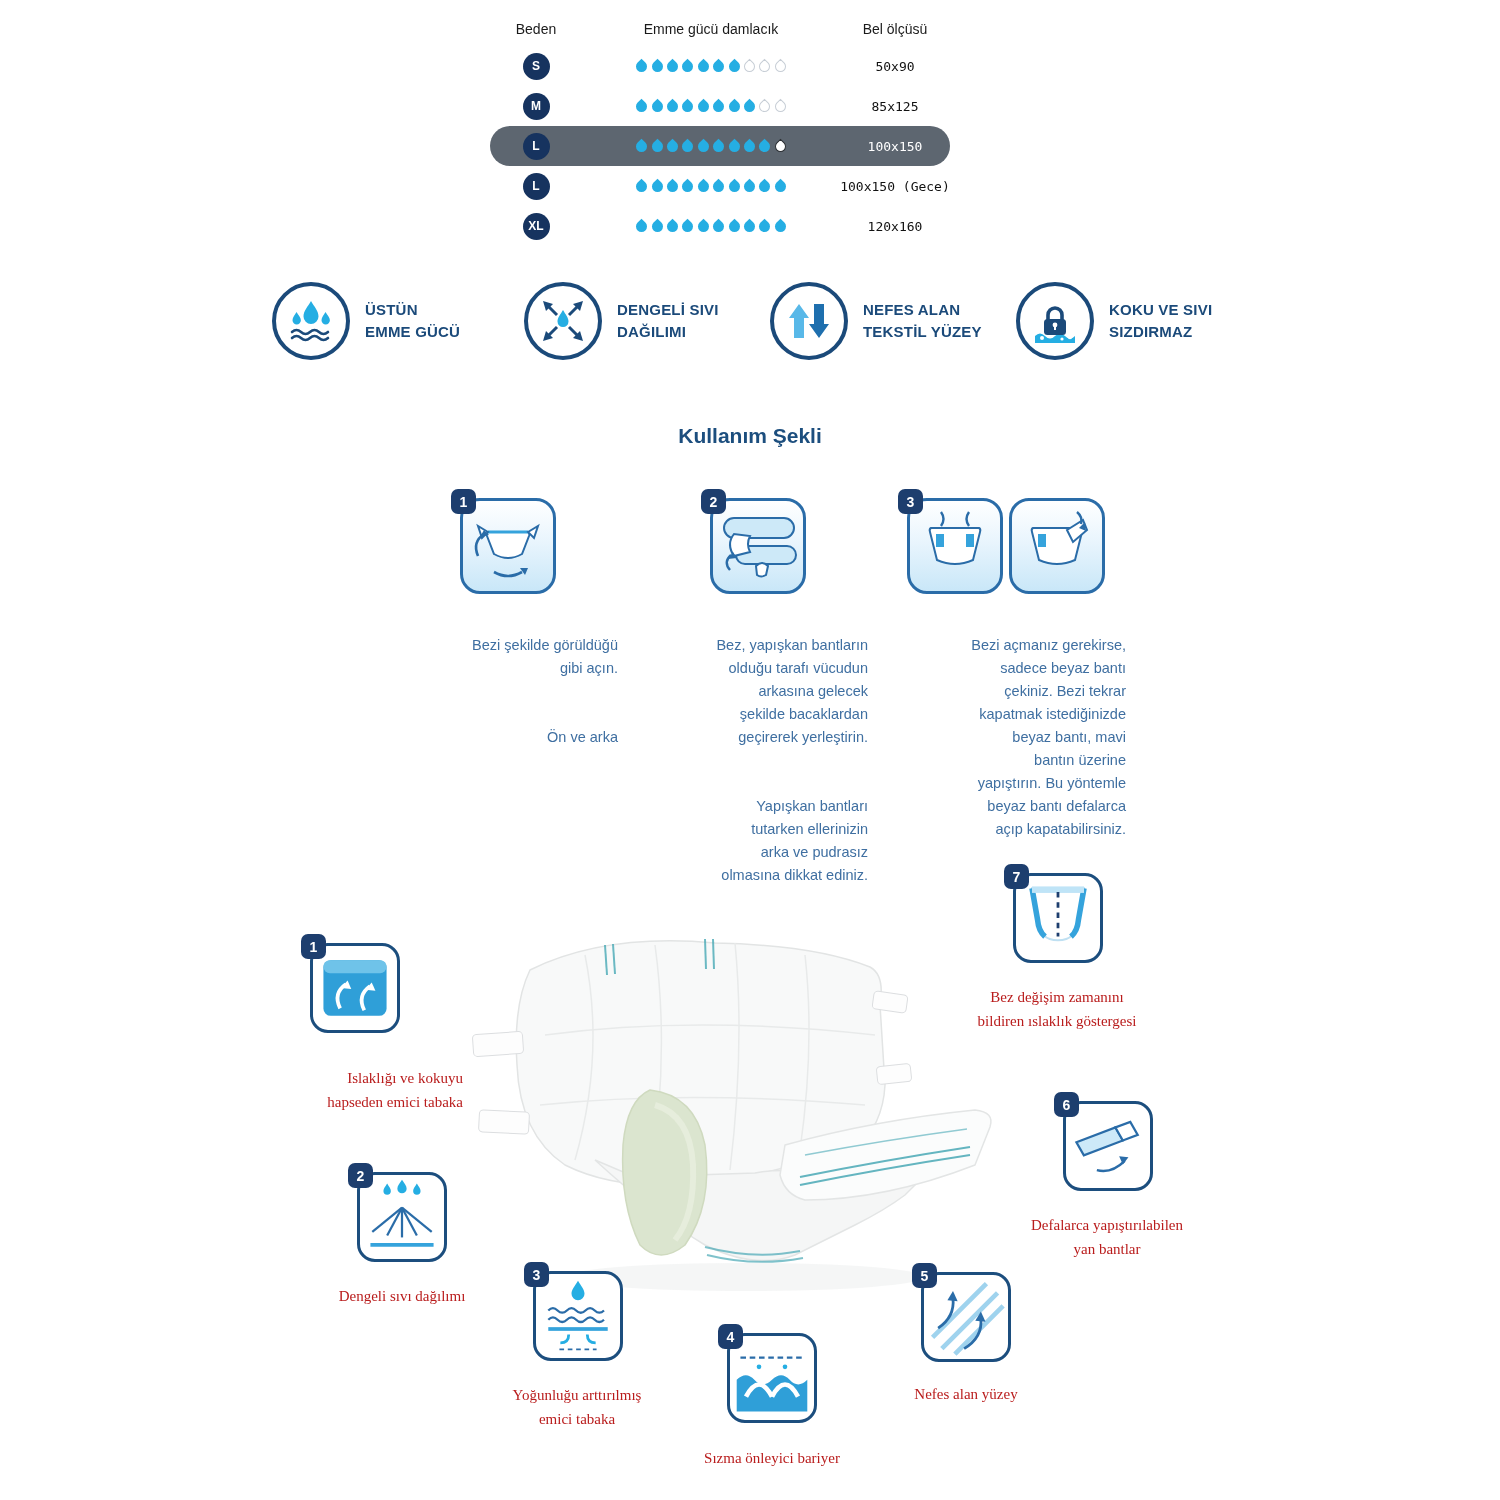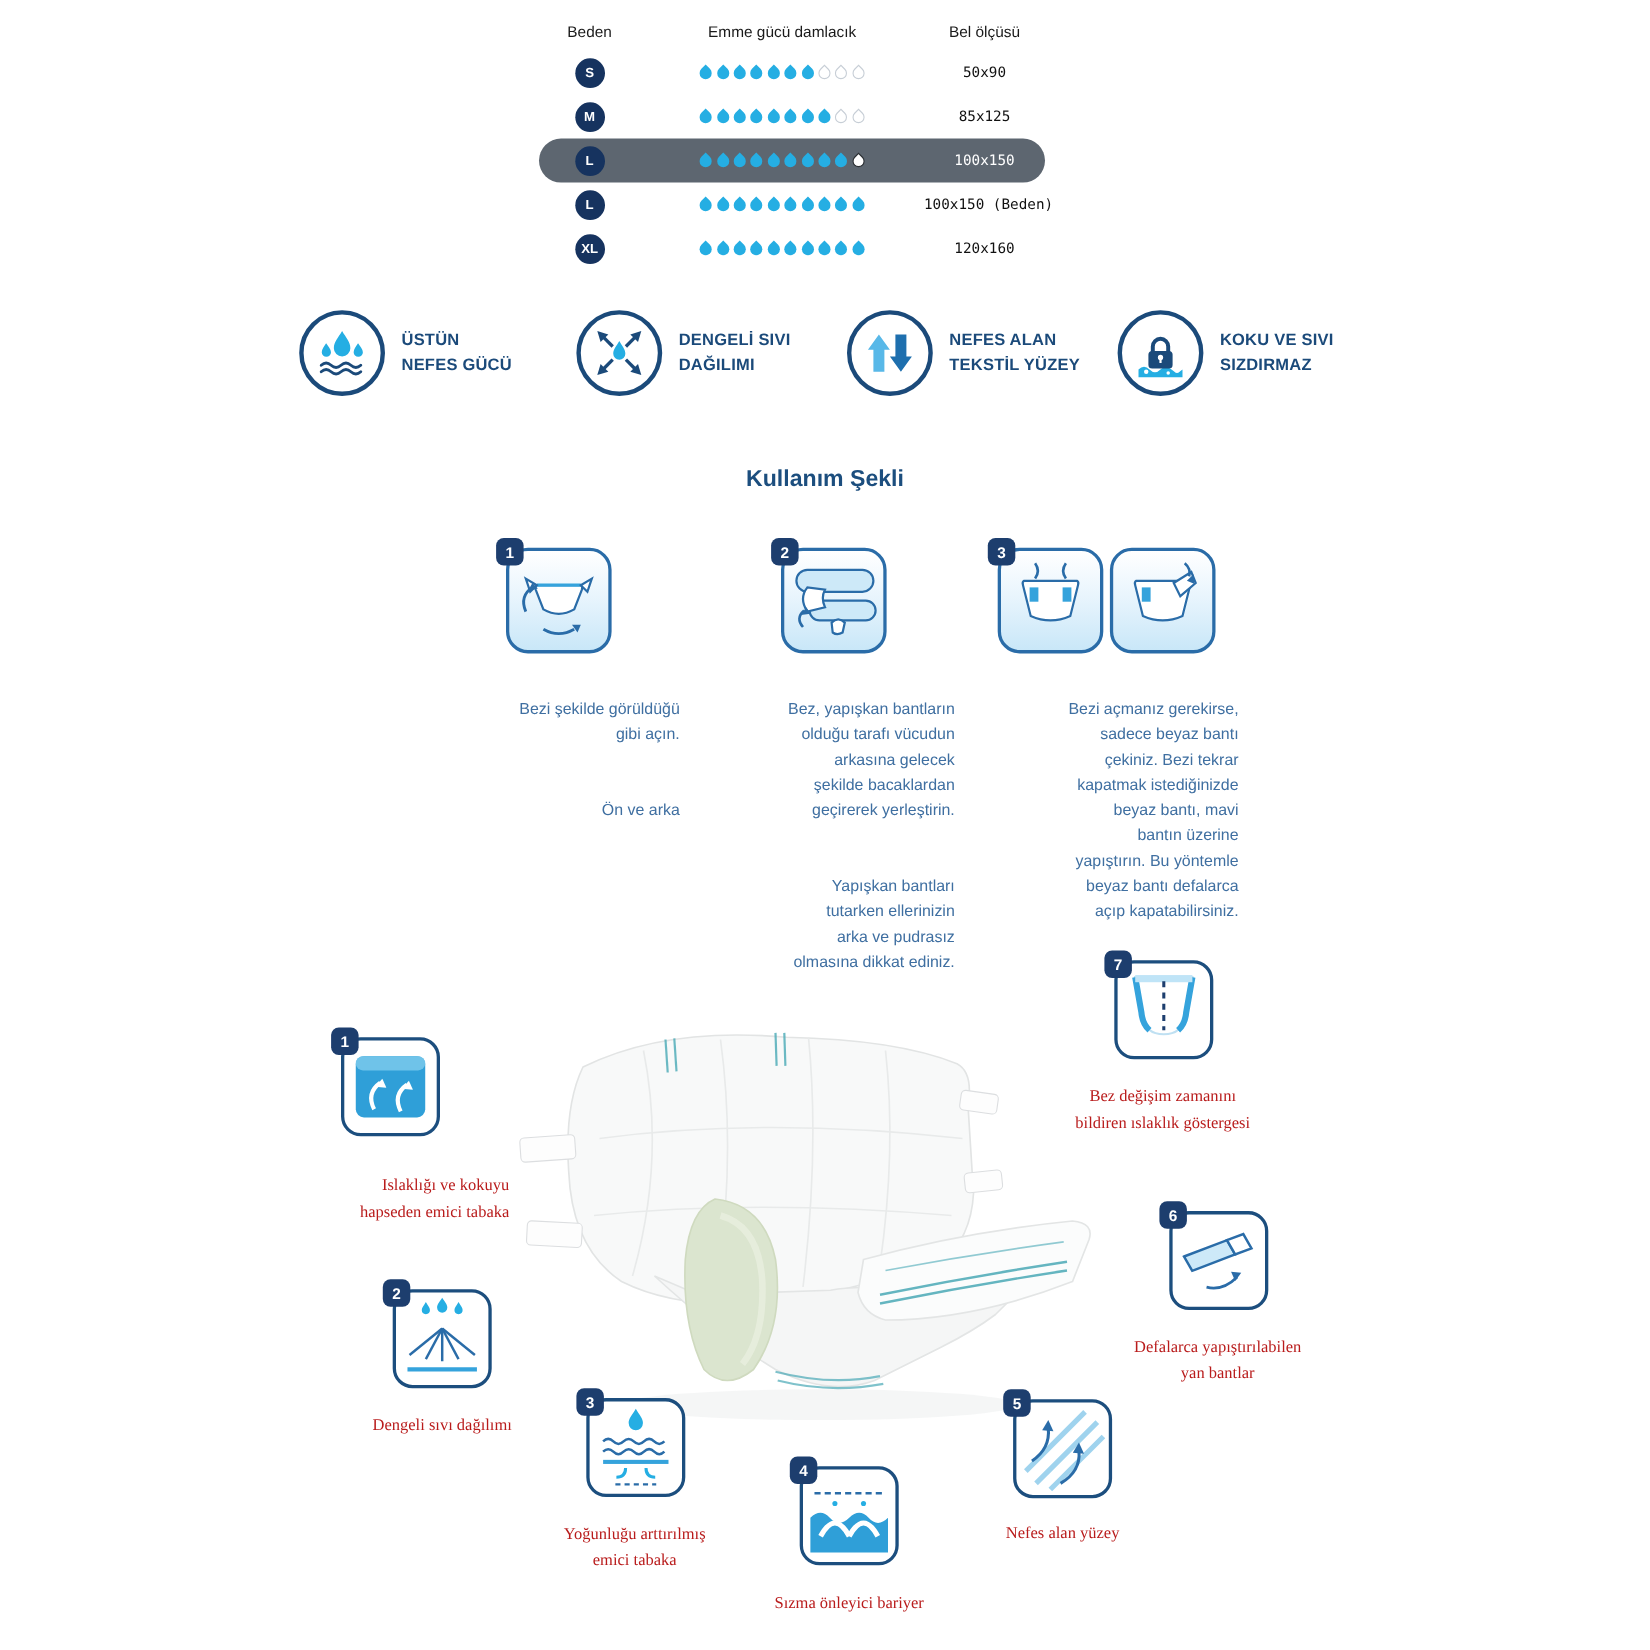--- a/index.html
+++ b/index.html
@@ -139,21 +139,21 @@
           <span class="droplet filled"></span>
           <span class="droplet filled"></span>
           <span class="droplet filled"></span>
           <span class="droplet filled"></span>
           <span class="droplet filled"></span>
           <span class="droplet filled"></span>
           <span class="droplet filled"></span>
           <span class="droplet filled"></span>
           <span class="droplet filled"></span>
         </span>
-      <span class="waist">100x150 (Beden)</span>
+      <span class="waist">100x150 (Gece)</span>
     </div>
     <div class="size-row">
       <span class="size-badge">XL</span>
       <span class="droplets">
           <span class="droplet filled"></span>
           <span class="droplet filled"></span>
           <span class="droplet filled"></span>
           <span class="droplet filled"></span>
           <span class="droplet filled"></span>
           <span class="droplet filled"></span>
@@ -170,21 +170,21 @@
     <div class="feature-circle">
       <svg viewBox="0 0 46 46" width="46" height="46">
         <path d="M23 3 C19.5 9 15.5 13 15.5 18.5 a7.5 7.5 0 0 0 15 0 C30.5 13 26.5 9 23 3 Z" fill="#25aee3"></path>
         <path d="M8.5 14 C6.7 17 4.5 19.4 4.5 22.2 a4.2 4.2 0 0 0 8.4 0 C12.9 19.4 10.3 17 8.5 14 Z" fill="#25aee3"></path>
         <path d="M37.5 14 C35.7 17 33.5 19.4 33.5 22.2 a4.2 4.2 0 0 0 8.4 0 C41.9 19.4 39.3 17 37.5 14 Z" fill="#25aee3"></path>
         <path d="M4 34 q4.5 -4 9 0 t9 0 t9 0 t9 0" fill="none" stroke="#1b4a7a" stroke-width="2.6" stroke-linecap="round"></path>
         <path d="M4 40 q4.5 -4 9 0 t9 0 t9 0 t9 0" fill="none" stroke="#1b4a7a" stroke-width="2.6" stroke-linecap="round"></path>
       </svg>
     </div>
     <div class="feature-label">ÜSTÜN
-NEFES GÜCÜ</div>
+EMME GÜCÜ</div>
   </div>
 
   <div class="feature" id="feature-2">
     <div class="feature-circle">
       <svg viewBox="0 0 46 46" width="46" height="46">
         <g stroke="#1b4a7a" stroke-width="3">
           <line x1="17" y1="17" x2="9" y2="9"></line>
           <line x1="29" y1="17" x2="37" y2="9"></line>
           <line x1="17" y1="29" x2="9" y2="37"></line>
           <line x1="29" y1="29" x2="37" y2="37"></line>

